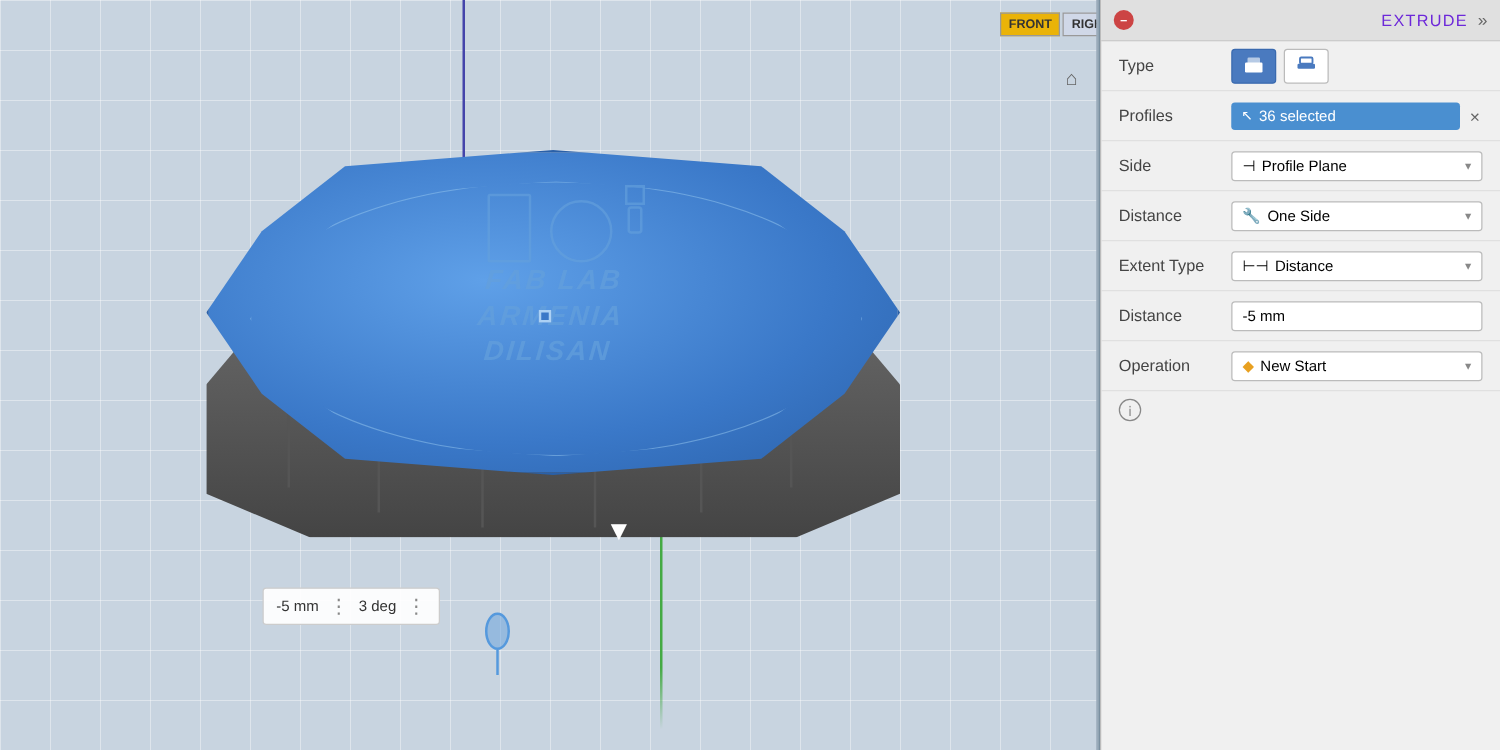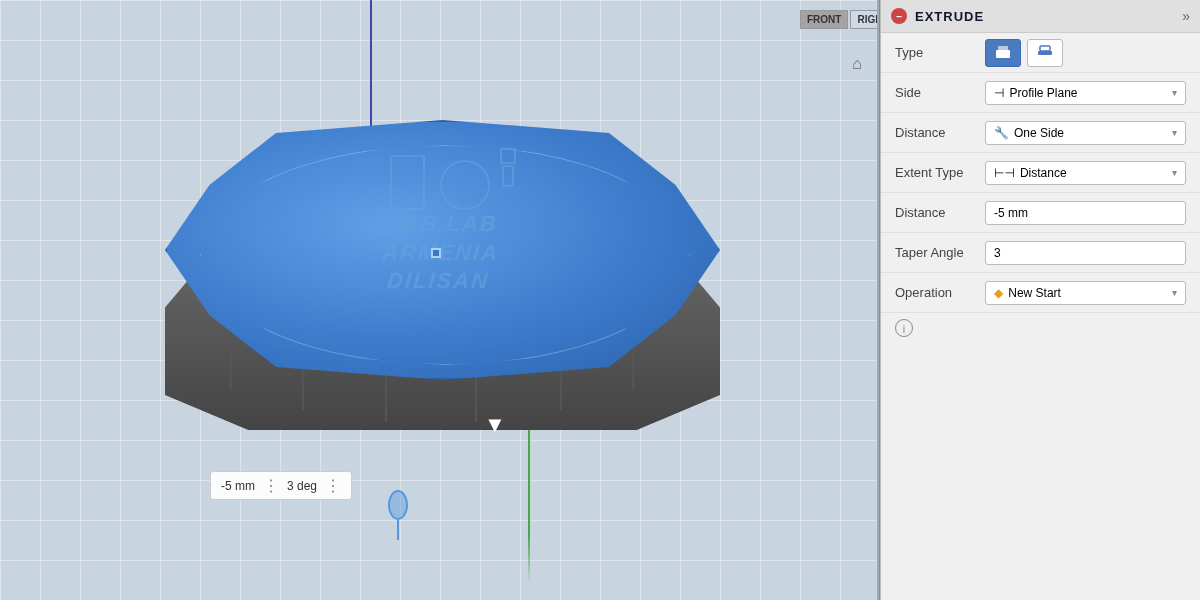--- a/index.html
+++ b/index.html
@@ -78,21 +78,21 @@
     
     .view-cube {
       position: absolute;
       top: 10px; right: 10px;
       width: 70px; height: 60px;
     }
     .view-cube-inner {
       display: flex; gap: 2px;
     }
     .cube-face {
-      background: #a3a3a3;
+      background: #eab308;
       border: 1px solid #999;
       padding: 3px 6px;
       font-size: 10px;
       font-weight: bold;
       color: #333;
       cursor: pointer;
     }
     .cube-face.active { background: #d0d8e8; }
 
     
@@ -140,24 +140,25 @@
     .panel-header-icon {
       width: 16px; height: 16px;
       background: #cc4444;
       border-radius: 50%;
       display: flex; align-items: center; justify-content: center;
       color: white; font-size: 10px; font-weight: bold;
     }
 
     .panel-header-title {
       font-size: 13px;
-      font-weight: 700;
-      color: #0f172a;
+      font-weight: 400;
+      color: #6d28d9;
       flex: 1;
       letter-spacing: 1px;
+      text-align: right;
     }
 
     .panel-header-expand {
       color: #666; font-size: 14px; cursor: pointer;
     }
 
     
     .form-row {
       display: flex;
       align-items: center;
@@ -400,20 +401,30 @@
       </button>
       <button class="type-btn">
         <svg width="18" height="18" viewBox="0 0 18 18">
           <rect x="2" y="7" width="14" height="4" fill="currentColor" rx="1"></rect>
           <rect x="4" y="2" width="10" height="5" fill="none" stroke="currentColor" rx="1" stroke-width="1.5"></rect>
         </svg>
       </button>
     </div>
   </div>
 
+  <div class="form-row">
+    <span class="form-label">Profiles</span>
+    <div class="form-control">
+      <div class="profiles-select">
+        <span class="cursor-icon">↖</span>
+        <span>36 selected</span>
+      </div>
+      <span class="profiles-clear">×</span>
+    </div>
+  </div>
 
   <div class="form-row">
     <span class="form-label">Side</span>
     <div class="form-control">
       <div class="dropdown-select">
         <div class="dropdown-select-text">
           <span style="font-size:12px;">⊣</span>
           <span>Profile Plane</span>
         </div>
         <span class="dropdown-arrow">▾</span>
@@ -447,26 +458,20 @@
     </div>
   </div>
 
   <div class="form-row">
     <span class="form-label">Distance</span>
     <div class="form-control">
       <input class="text-input" type="text" value="-5 mm" style="">
     </div>
   </div>
 
-  <div class="form-row">
-    <span class="form-label">Taper Angle</span>
-    <div class="form-control">
-      <input class="text-input" type="text" value="3" style="">
-    </div>
-  </div>
 
   <div class="form-row">
     <span class="form-label">Operation</span>
     <div class="form-control">
       <div class="dropdown-select">
         <div class="dropdown-select-text">
           <span style="font-size:12px; color:#e8a020;">◆</span>
           <span>New Start</span>
         </div>
         <span class="dropdown-arrow">▾</span>

